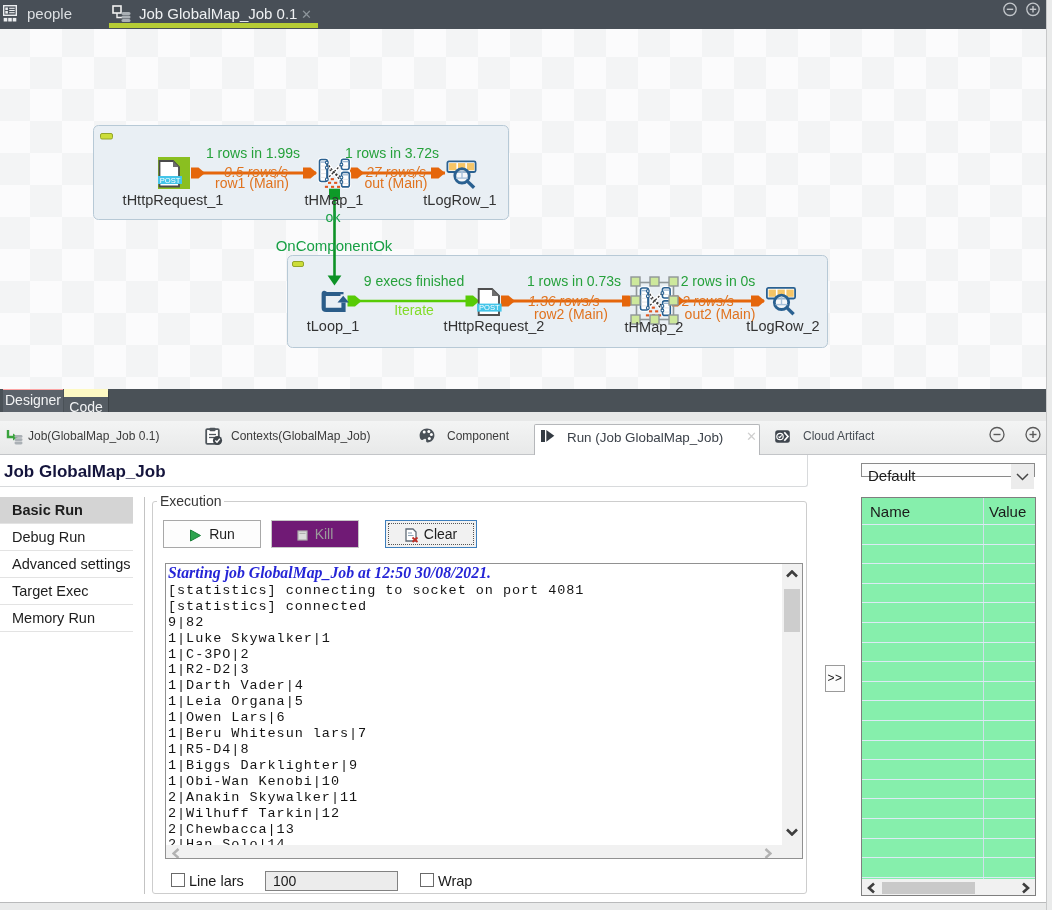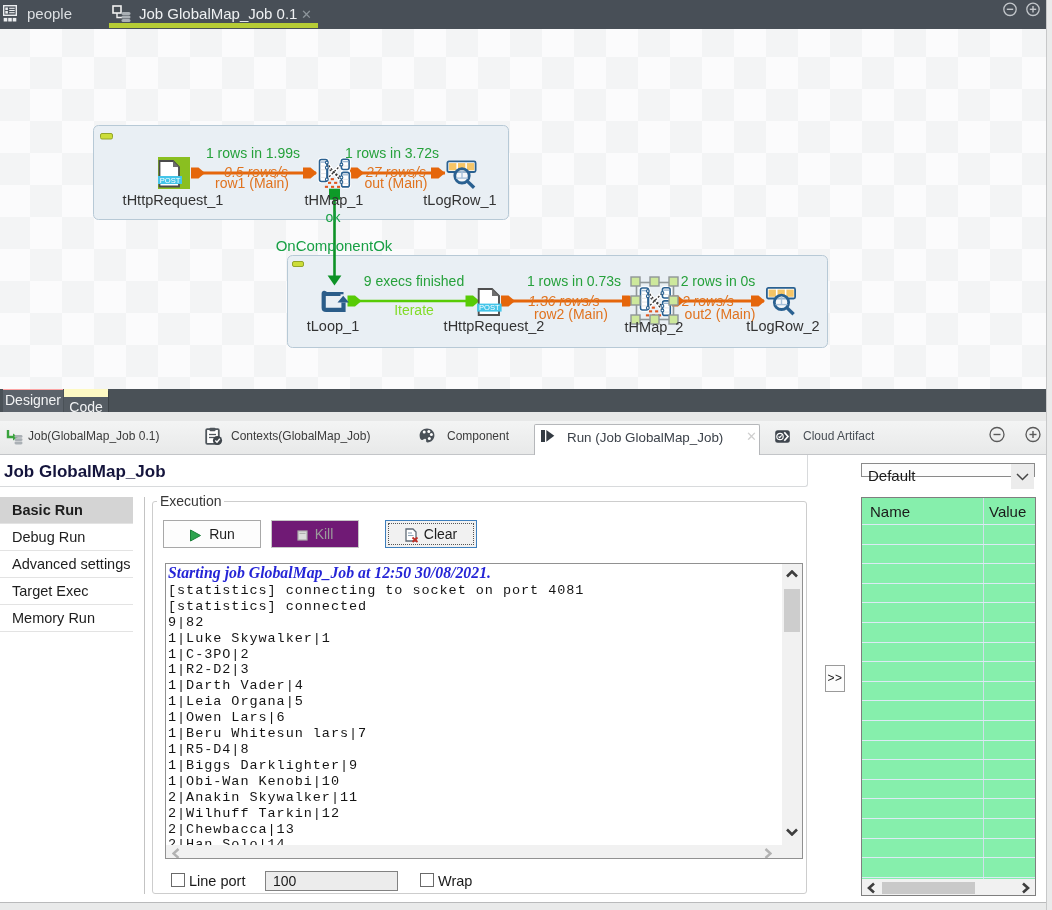--- a/index.html
+++ b/index.html
@@ -378,21 +378,21 @@
     <svg style="position:absolute;left:6px;top:3px" width="8" height="11" viewBox="0 0 8 11">
         <path d="M6.5,1 L1.5,5.5 L6.5,10" fill="none" stroke="#b2b2b2" stroke-width="2.4"></path>
       </svg>
     <svg style="position:absolute;left:598px;top:3px" width="8" height="11" viewBox="0 0 8 11">
         <path d="M1.5,1 L6.5,5.5 L1.5,10" fill="none" stroke="#b2b2b2" stroke-width="2.4"></path>
       </svg>
   </div>
 </div>
 
 <div class="cb" style="left:171px;top:873px;"></div>
-<div class="lbl" style="left:189px;top:873px;">Line port</div>
+<div class="lbl" style="left:189px;top:873px;">Line lars</div>
 <div class="abs" style="left:265px;top:871px;width:133px;height:20px;background:#ececec;border:1px solid #828282;font-size:14px;color:#1a1a1a;line-height:19px;padding-left:7px">100</div>
 <div class="cb" style="left:420px;top:873px;"></div>
 <div class="lbl" style="left:438px;top:873px;">Wrap</div>
 
 <div class="abs" style="left:825px;top:665px;width:20px;height:27px;border:1px solid #9a9a9a;background:#fdfdfd;font-size:12px;color:#222;text-align:center;line-height:25px;letter-spacing:0.5px">&gt;&gt;</div>
 
 <div class="abs" style="left:861px;top:463px;width:174px;height:14px;background:#fdfdfd;border:1px solid #8a8a8a;">
   <div style="position:absolute;left:6px;top:3px;font-size:15px;color:#1a1a1a">Default</div>
   <div style="position:absolute;right:0;top:0;width:23px;height:25px;background:#ececec"></div>
   <svg style="position:absolute;right:5px;top:9px" width="13" height="8" viewBox="0 0 13 8">

